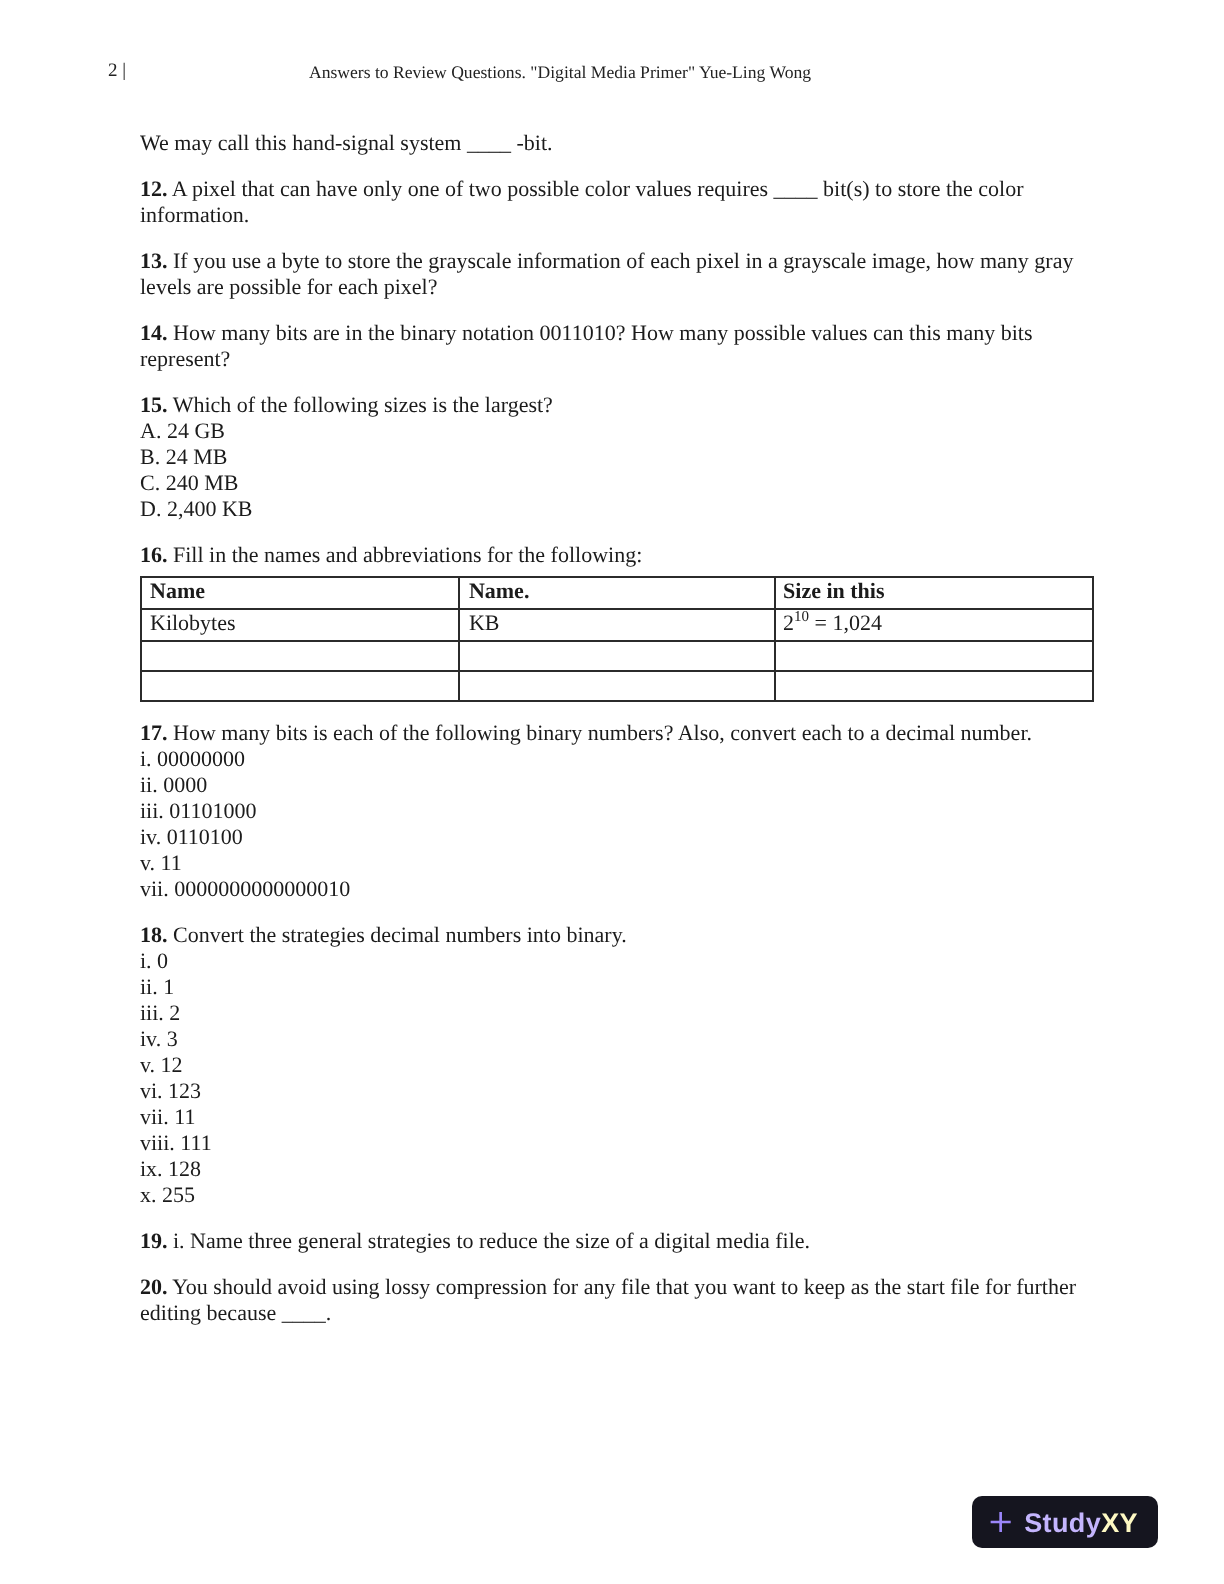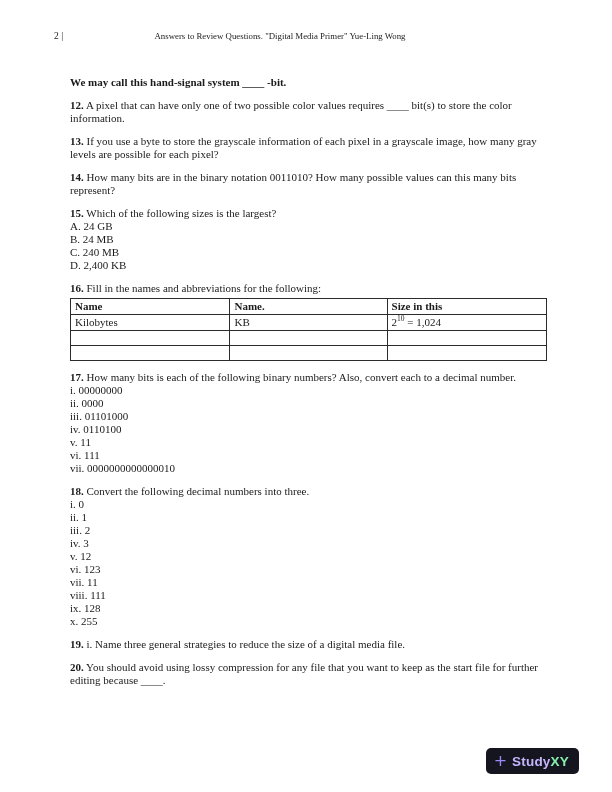--- a/index.html
+++ b/index.html
@@ -20,21 +20,21 @@
   .header-title {
     position:relative; left:-26px;
     text-align:center; font-size:8.8px;
   }
   
   .content {
     position:absolute; left:70px; top:66px; width:477px;
     font-size:11px; line-height:13px; color:#1b1b1b;
   }
   .block { margin-top:10px; }
-  .block:first-child { margin-top:10px;font-weight:bold; }
+  .block:first-child { margin-top:0; }
   p { margin:0; }
   .qnum { font-weight:700; }
   .line { min-height:13px; }
   
   .fill-table { border-collapse:collapse; width:100%; margin-top:3px; }
   .fill-table th, .fill-table td {
     border:1px solid #2b2b2b;
     padding:1px 4px;
     font-size:11px;
     text-align:left;
@@ -57,21 +57,21 @@
   }
   .plus-icon {
     font-family:"DejaVu Sans", sans-serif;
     color:#9b86fa; font-size:16px; line-height:1; margin-top:-1px;
   }
   .logo-text {
     font-family:"Liberation Sans", sans-serif;
     font-weight:700; font-size:13.5px; letter-spacing:0.2px;
   }
   .logo-study { color:#c4b5fd; }
-  .logo-xy { color:#86efac; }
+  .logo-xy { color:#fef9c3; }
 </style>
 </head>
 <body>
 
 <div class="page">
 
   <div class="page-header">
     <span class="page-num">2 |</span>
     <div class="header-title">Answers to Review Questions. "Digital Media Primer" Yue-Ling Wong</div>
   </div>
@@ -122,26 +122,25 @@
         </table>
     </div>
 
     <div class="block">
       <p><span class="qnum">17.</span> <span>How many bits is each of the following binary numbers? Also, convert each to a decimal number.</span></p>
       <div class="line">i. 00000000</div>
       <div class="line">ii. 0000</div>
       <div class="line">iii. 01101000</div>
       <div class="line">iv. 0110100</div>
       <div class="line">v. 11</div>
-      <div class="line">vi. 111</div>
       <div class="line">vii. 0000000000000010</div>
     </div>
 
     <div class="block">
-      <p><span class="qnum">18.</span> <span>Convert the following decimal numbers into three.</span></p>
+      <p><span class="qnum">18.</span> <span>Convert the strategies decimal numbers into binary.</span></p>
       <div class="line">i. 0</div>
       <div class="line">ii. 1</div>
       <div class="line">iii. 2</div>
       <div class="line">iv. 3</div>
       <div class="line">v. 12</div>
       <div class="line">vi. 123</div>
       <div class="line">vii. 11</div>
       <div class="line">viii. 111</div>
       <div class="line">ix. 128</div>
       <div class="line">x. 255</div>

